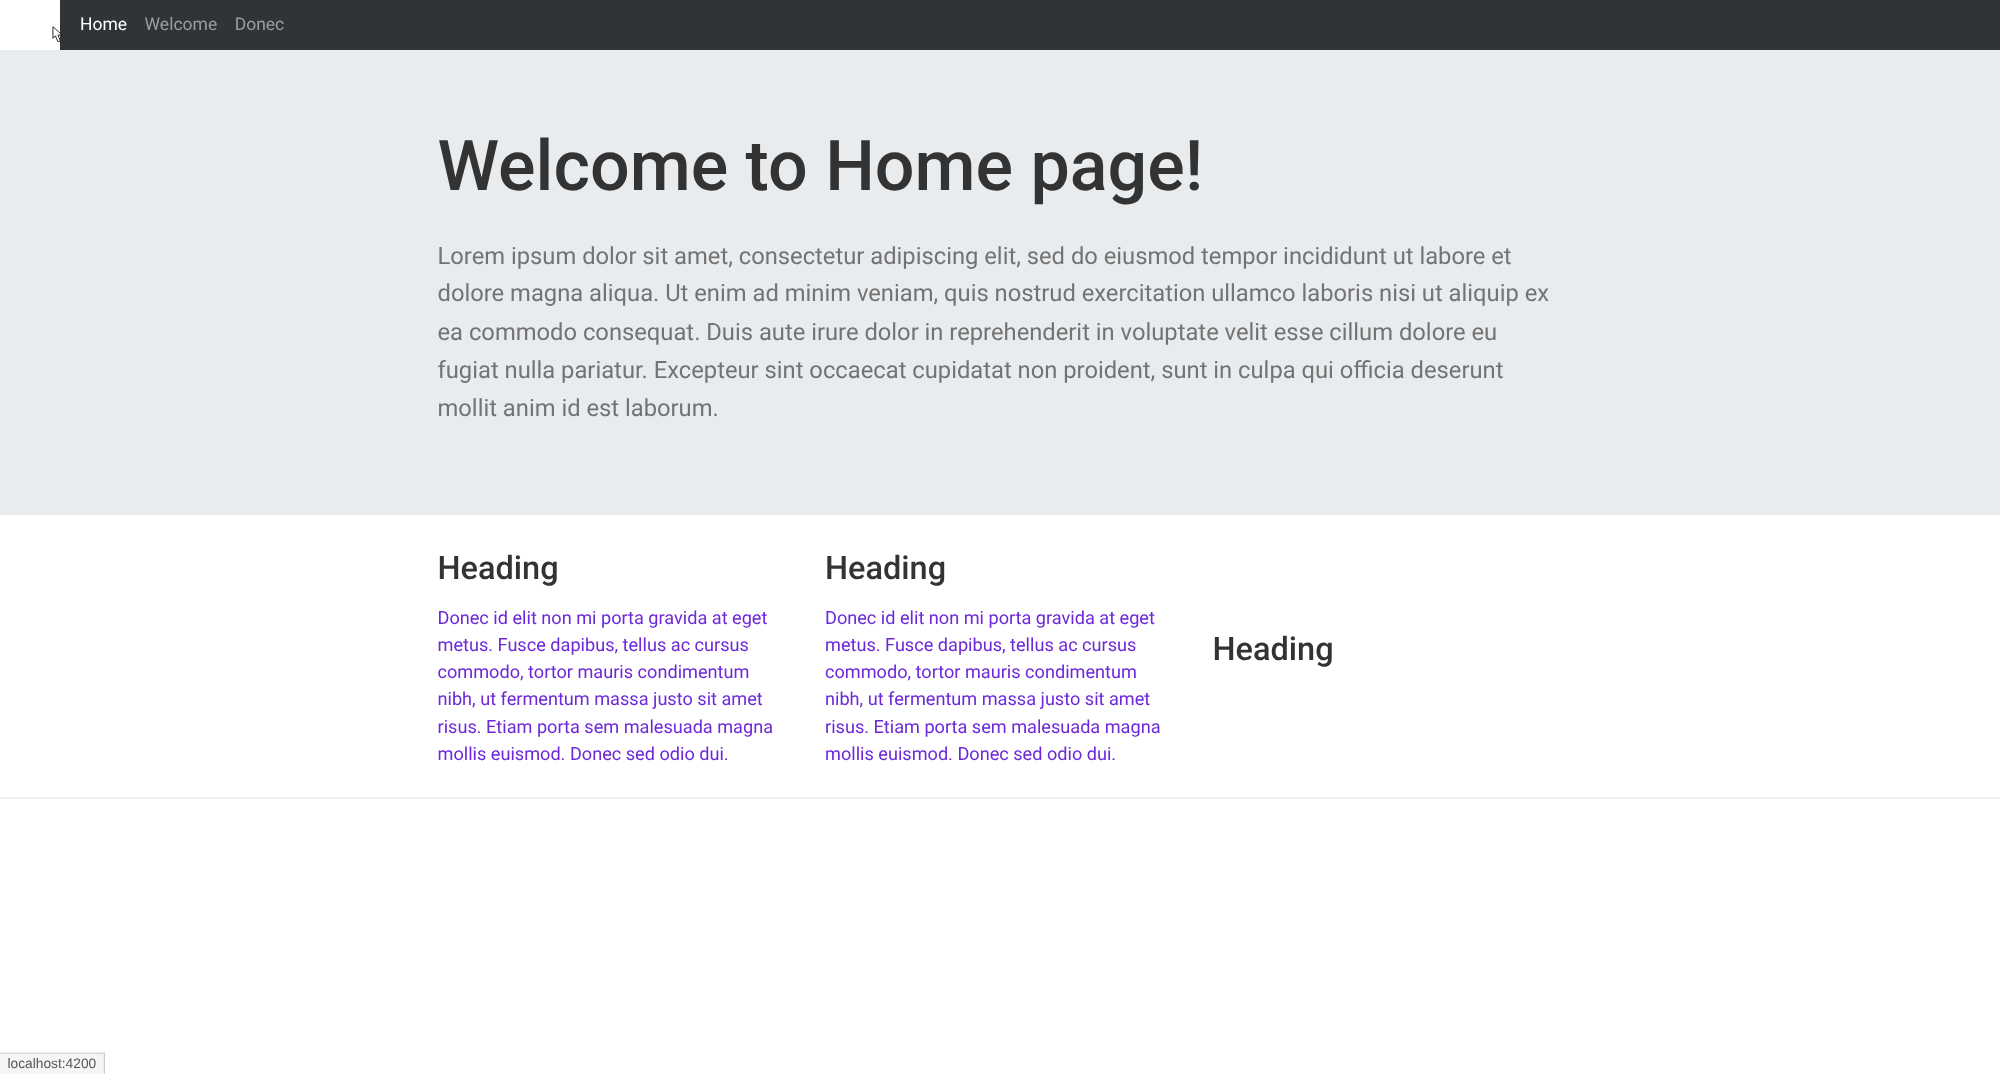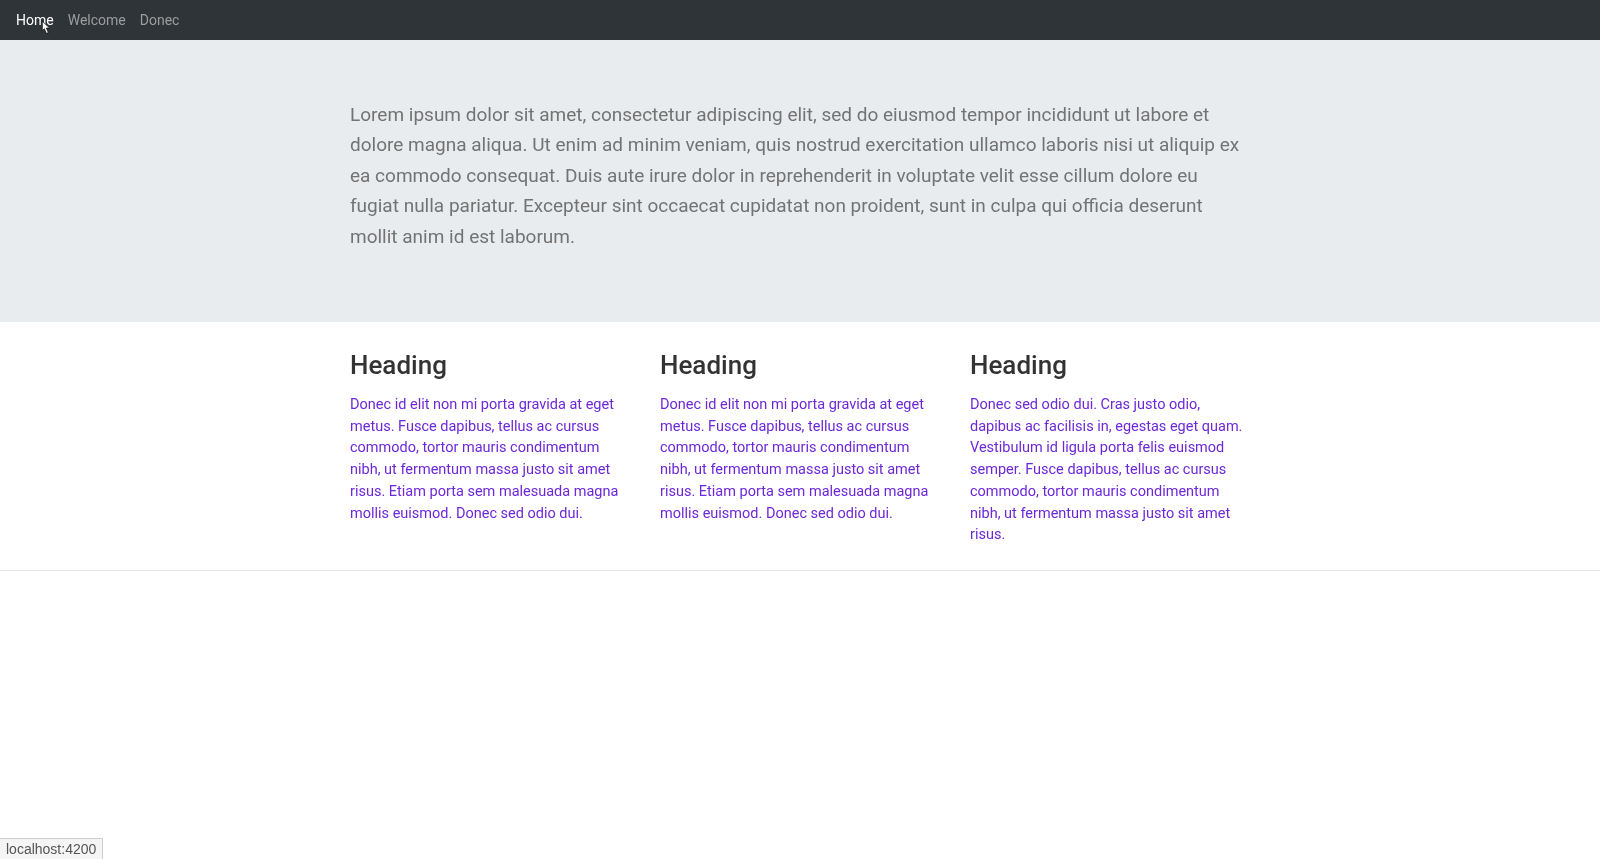--- a/index.html
+++ b/index.html
@@ -10,20 +10,21 @@
     body {
       font-family: -apple-system, BlinkMacSystemFont, "Segoe UI", Roboto, "Helvetica Neue", Arial, sans-serif;
       color: #333;
       background: #fff;
     }
     .navbar {
       background-color: #2f3439;
       padding: 12px 16px;
       display: flex;
       align-items: center;
+      margin-left: 48px;
     }
     .navbar a {
       color: #9d9d9d;
       text-decoration: none;
       font-size: 14px;
       margin-right: 14px;
       cursor: pointer;
     }
     .navbar a.active {
       color: #fff;
@@ -48,20 +49,21 @@
       line-height: 1.6;
       color: #737373;
     }
     .columns-section {
       padding: 28px 0 24px 0;
       border-bottom: 1px solid #e5e5e5;
     }
     .row {
       display: flex;
       gap: 30px;
+      align-items: center;
     }
     .col {
       flex: 1;
     }
     .col h2 {
       font-size: 26px;
       font-weight: 500;
       color: #333;
       margin-bottom: 14px;
     }
@@ -71,21 +73,21 @@
       color: #6d28d9;
     }
     .status-bar {
       position: fixed;
       bottom: 0;
       left: 0;
       background: #f5f5f5;
       border: 1px solid #ccc;
       border-left: none;
       border-bottom: none;
-      font-size: 14px;
+      font-size: 11px;
       padding: 2px 6px;
       color: #555;
       font-family: Arial, sans-serif;
     }
     .cursor-icon {
       position: absolute;
       top: 20px;
       left: 38px;
       width: 14px;
       height: 16px;
@@ -100,36 +102,36 @@
   <a href="#">Welcome</a>
   <a href="#">Donec</a>
 </nav>
 
 <svg class="cursor-icon" viewBox="0 0 20 24">
   <path d="M6 2 L6 16 L9 13 L12 20 L15 19 L12 12 L17 12 Z" fill="#fff" stroke="#000" stroke-width="1"></path>
 </svg>
 
 <section class="jumbotron">
   <div class="container">
+    <h1>Welcome to Home page!</h1>
     <p>Lorem ipsum dolor sit amet, consectetur adipiscing elit, sed do eiusmod tempor incididunt ut labore et dolore magna aliqua. Ut enim ad minim veniam, quis nostrud exercitation ullamco laboris nisi ut aliquip ex ea commodo consequat. Duis aute irure dolor in reprehenderit in voluptate velit esse cillum dolore eu fugiat nulla pariatur. Excepteur sint occaecat cupidatat non proident, sunt in culpa qui officia deserunt mollit anim id est laborum.</p>
   </div>
 </section>
 
 <section class="columns-section">
   <div class="container">
     <div class="row">
       <div class="col">
         <h2>Heading</h2>
         <p>Donec id elit non mi porta gravida at eget metus. Fusce dapibus, tellus ac cursus commodo, tortor mauris condimentum nibh, ut fermentum massa justo sit amet risus. Etiam porta sem malesuada magna mollis euismod. Donec sed odio dui.</p>
       </div>
       <div class="col">
         <h2>Heading</h2>
         <p>Donec id elit non mi porta gravida at eget metus. Fusce dapibus, tellus ac cursus commodo, tortor mauris condimentum nibh, ut fermentum massa justo sit amet risus. Etiam porta sem malesuada magna mollis euismod. Donec sed odio dui.</p>
       </div>
       <div class="col">
         <h2>Heading</h2>
-        <p>Donec sed odio dui. Cras justo odio, dapibus ac facilisis in, egestas eget quam. Vestibulum id ligula porta felis euismod semper. Fusce dapibus, tellus ac cursus commodo, tortor mauris condimentum nibh, ut fermentum massa justo sit amet risus.</p>
       </div>
     </div>
   </div>
 </section>
 
 <div class="status-bar">localhost:4200</div>
 
 </body></html>

